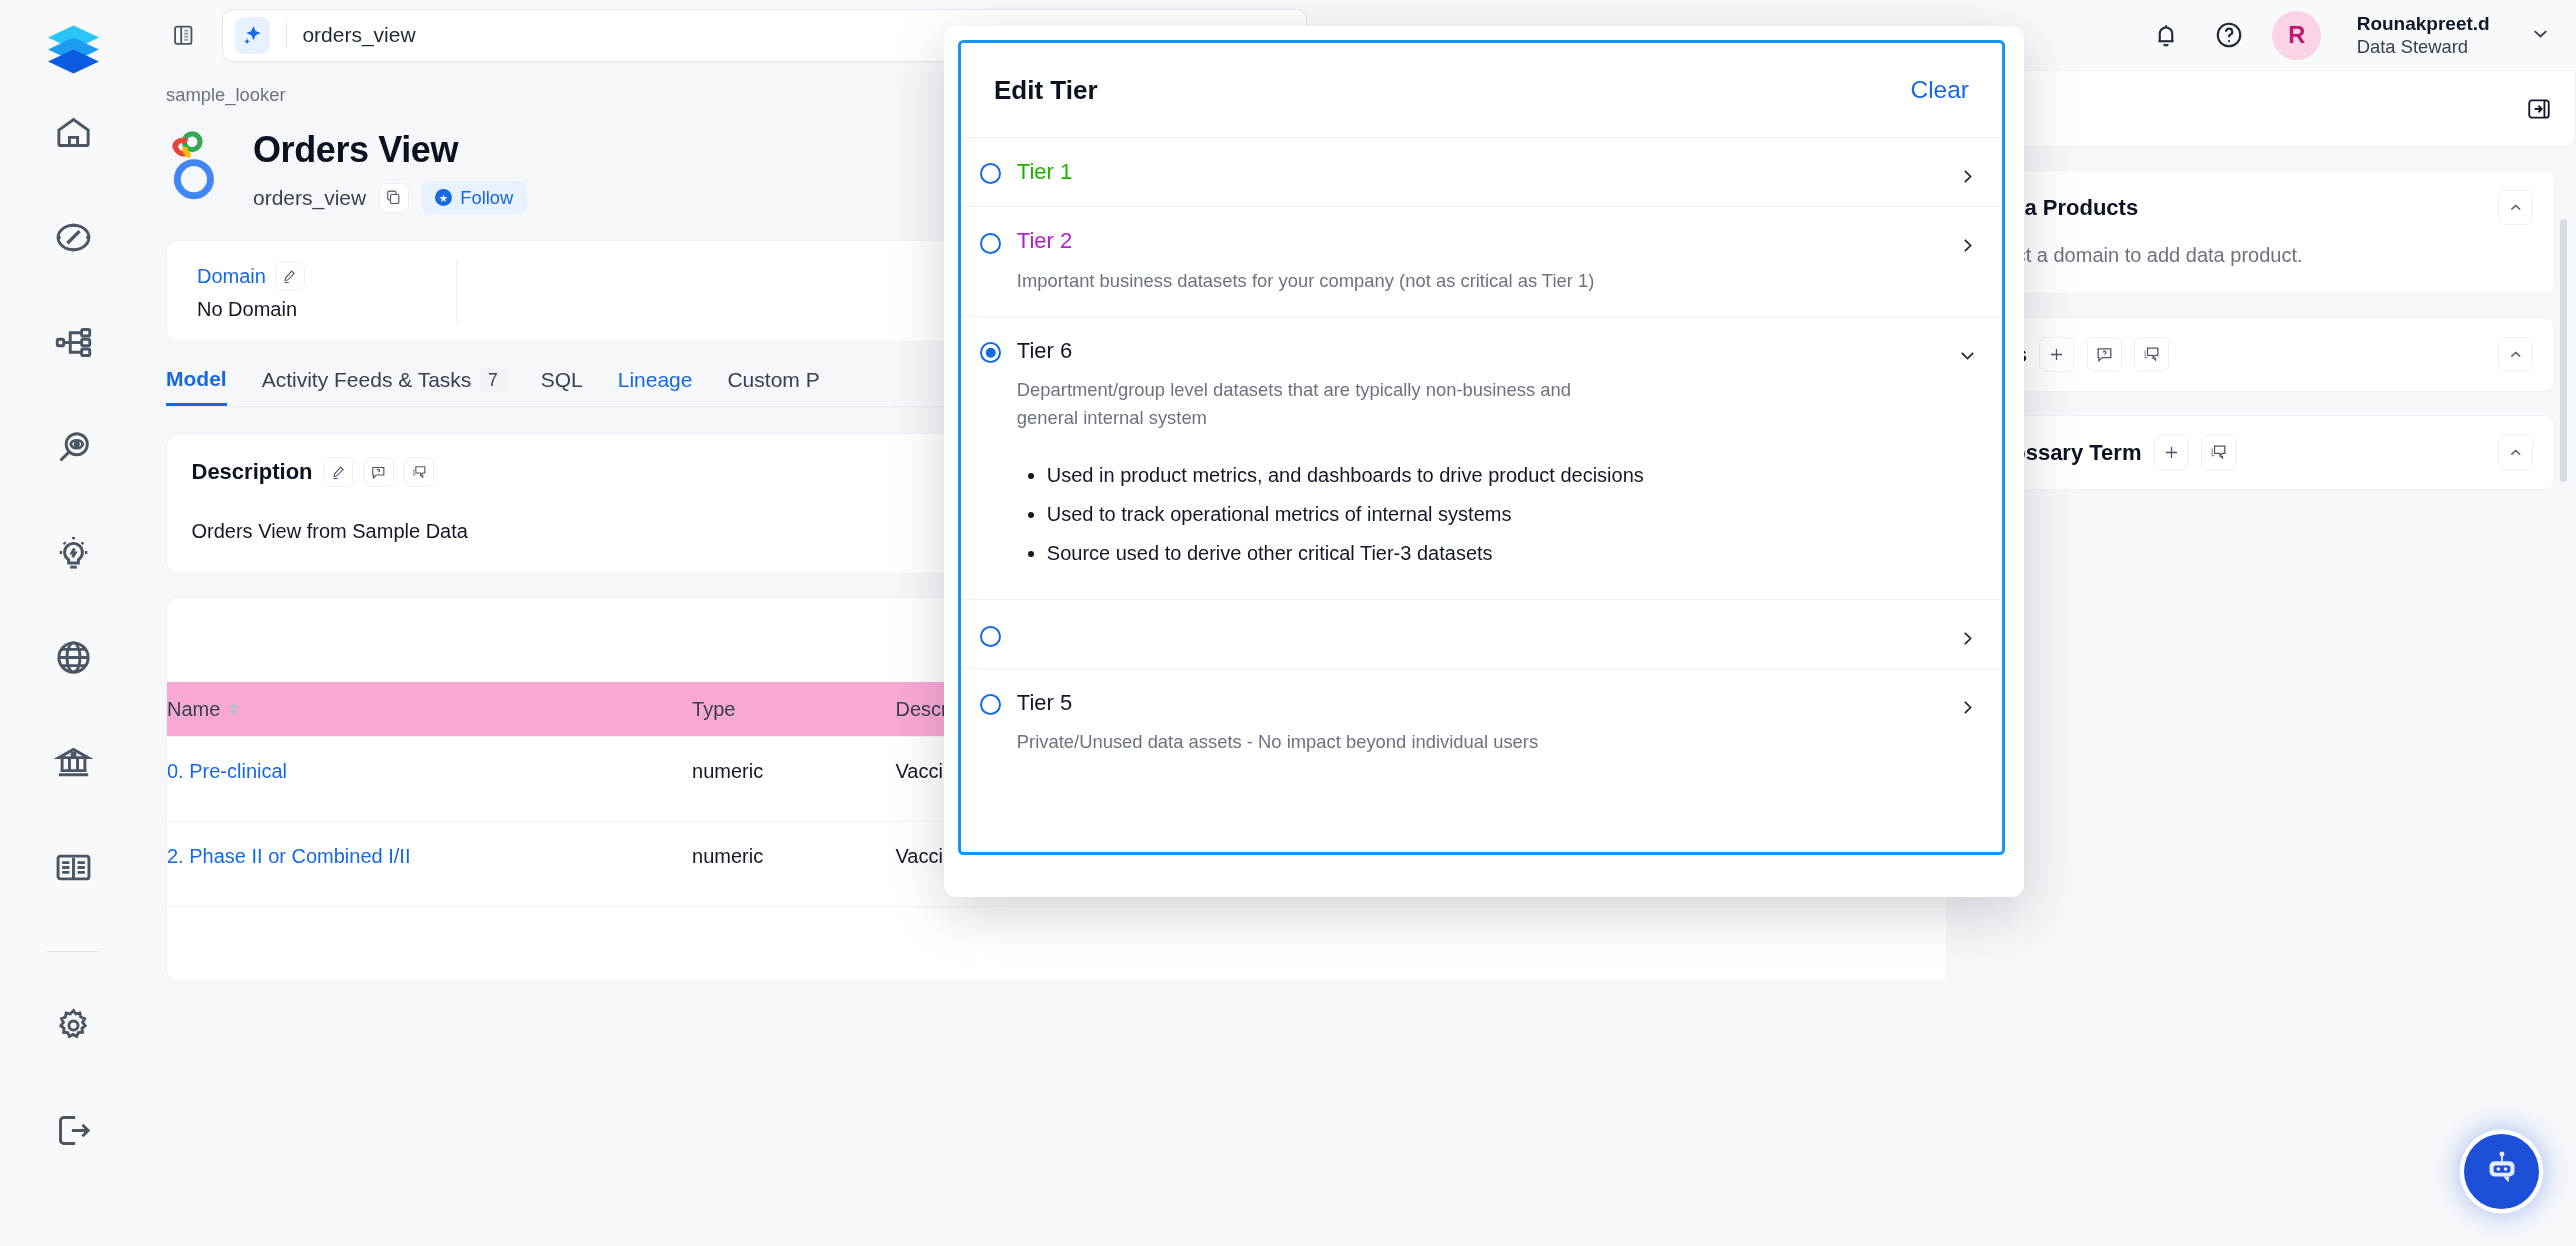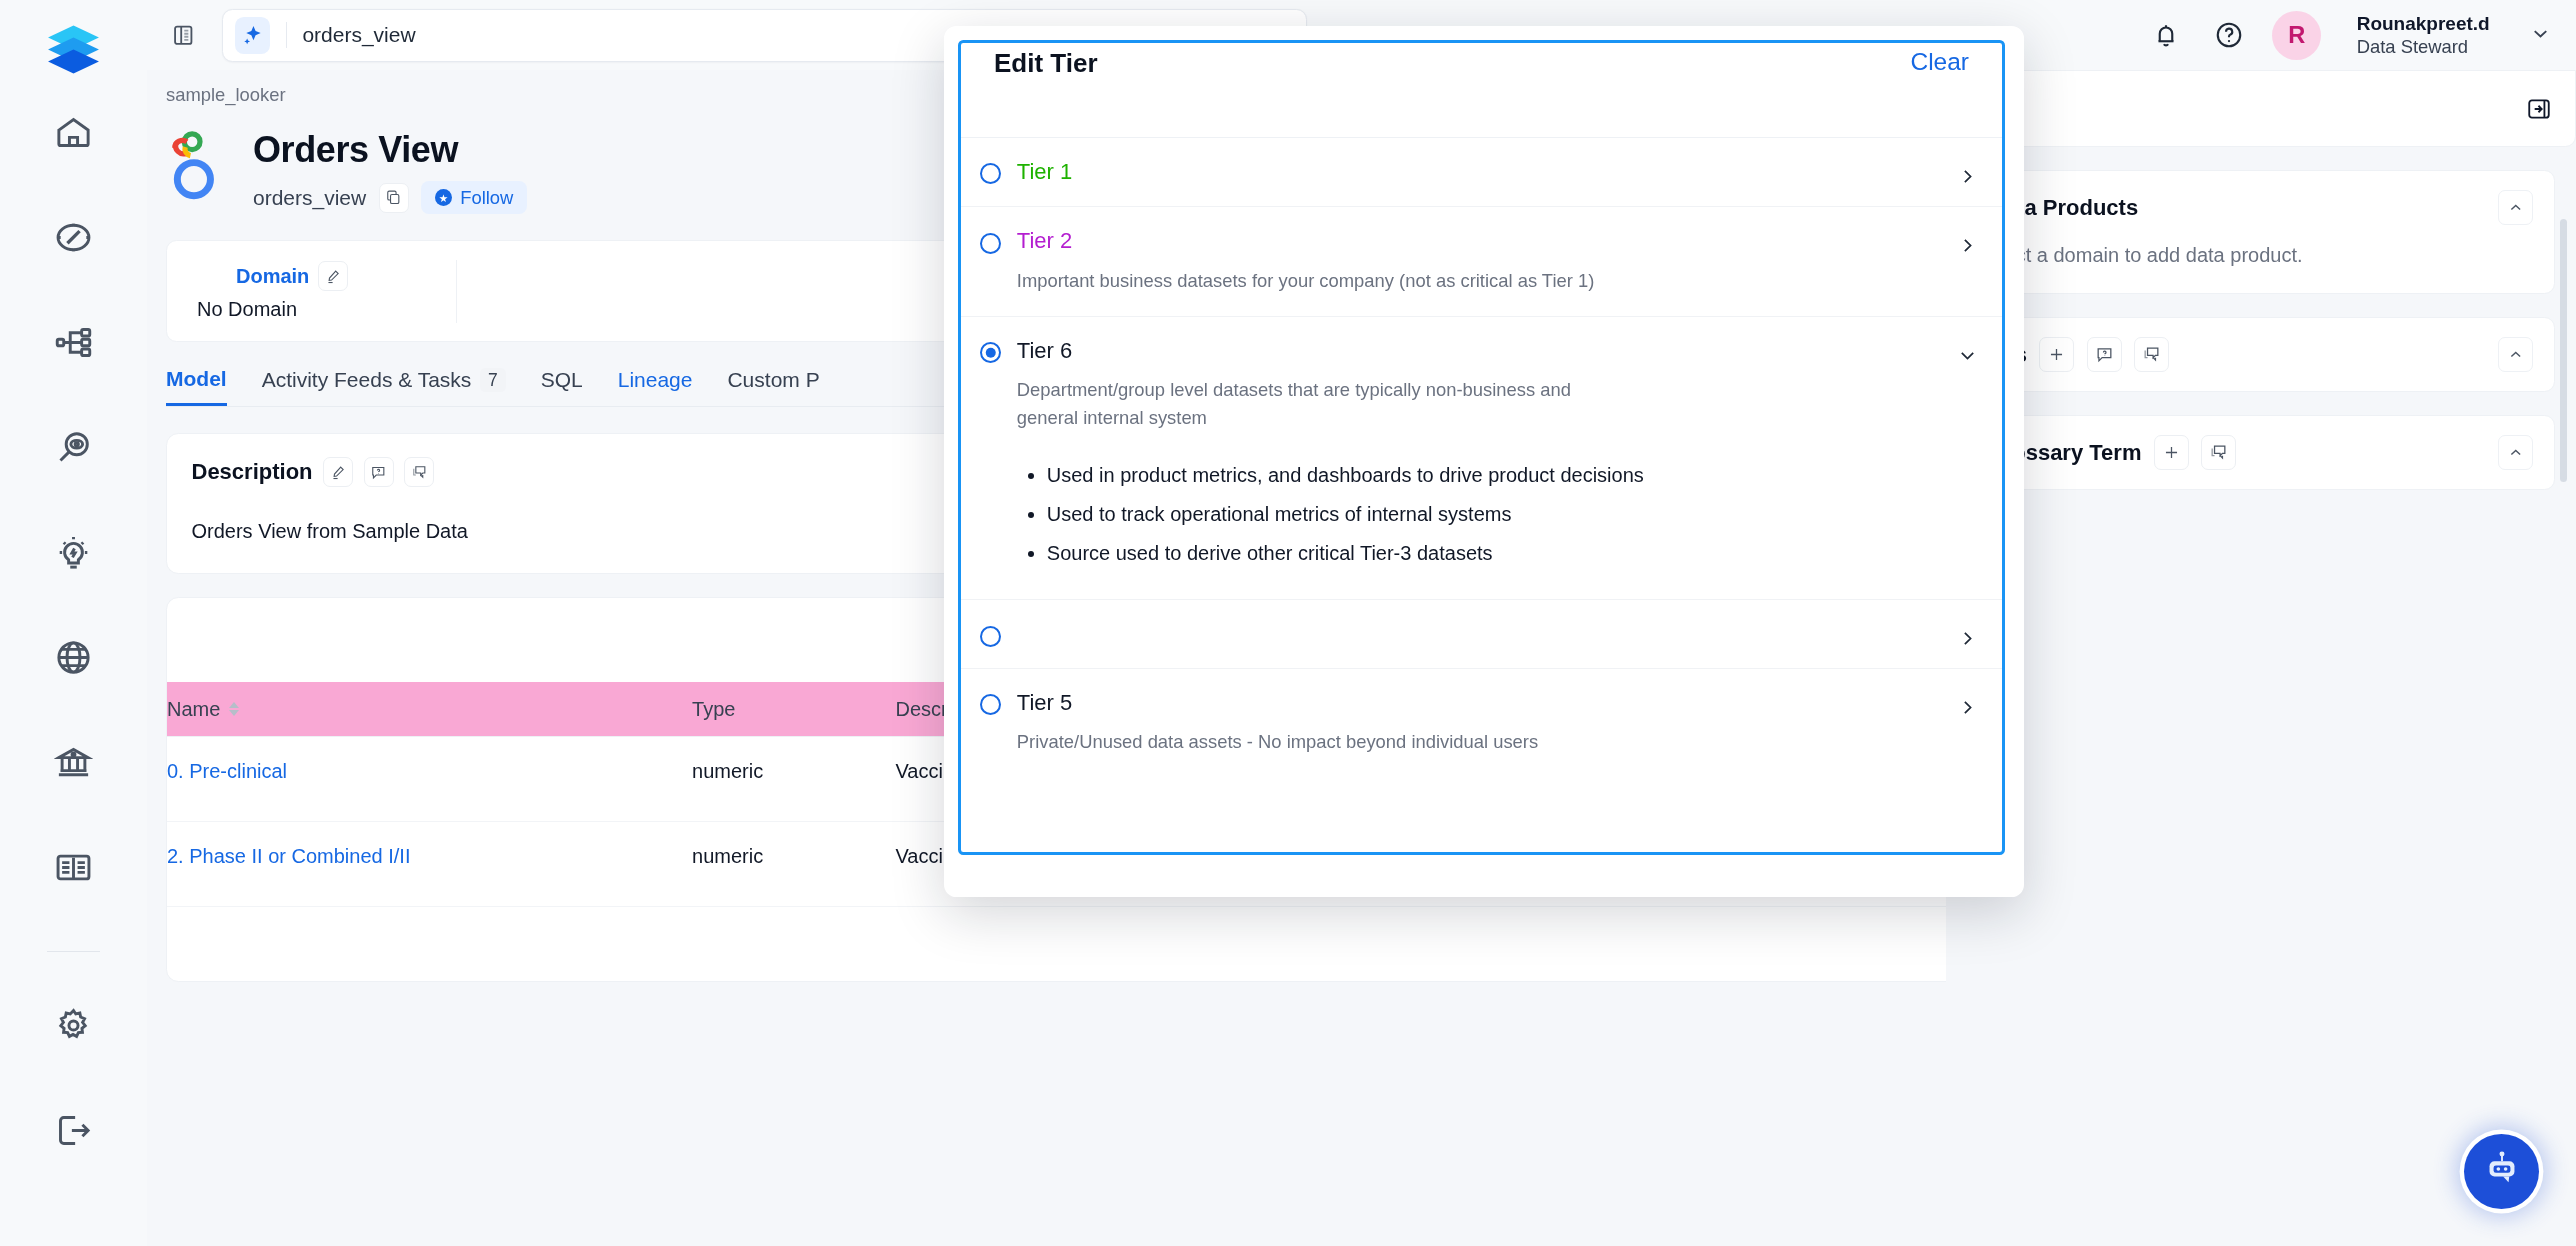--- a/index.html
+++ b/index.html
@@ -103,21 +103,21 @@
   .dot3 i { width:4.4px;height:4.4px;background:#0f172a;border-radius:50%;display:block;}
 
   
   #meta-card {
     margin: 26px 19px 0 19px; background:#fff; border:0.9px solid #eef1f5; border-radius: 10.5px;
     height: 102px; display:flex; align-items:center;
   }
   .meta-col { padding: 0 30px; height: 63px; display:flex; flex-direction:column; justify-content:center;}
   .meta-col + .meta-col { border-left: 0.9px solid #eef1f5; }
   .meta-label-row { display:flex; align-items:center; gap:8.8px; }
-  .meta-label { font-size: 20px; color:#1668e3; font-weight: bold; margin-left: 39px; }
+  .meta-label { font-size: 20px; color:#1668e3; font-weight: normal; }
   .meta-value { font-size: 20px; color:#111827; margin-top: 7px;}
 
   
   #tabs { margin: 24.5px 19px 0 19px; border-bottom: 0.9px solid #e8ecf1; display:flex; gap: 35px; }
   .tab { font-size: 21px; color:#374151; padding-bottom: 12.3px; cursor:pointer; white-space:nowrap;
          display:flex; align-items:center; gap: 8.8px;}
   .tab.active { color:#1668e3; font-weight:bold; border-bottom: 3.5px solid #1668e3; }
   .tab.link { color:#1668e3; }
   .tab .badge { background:#f2f4f7; color:#374151; border-radius:5.3px; font-size:17.5px; padding: 1.8px 7.9px;}
 
@@ -194,21 +194,21 @@
   #modal-shadowbox {
     position:absolute; left: 944px; top: 26px; width: 1080px; height: 871px;
     background:#fff; border-radius: 12.3px; box-shadow: 0 15.8px 53px rgba(16,24,40,.18);
   }
   #modal {
     position:absolute; left: 958px; top: 40px; width: 1047px; height: 815px;
     background:#fff; border: 3.5px solid #1994f5; border-radius: 5.3px;
     display:flex; flex-direction: column; overflow: hidden;
   }
   #modal-header {
-    height: 95px; display:flex; padding: 5px 33px;
+    height: 95px; display:flex; align-items:center; padding: 5px 33px;
     border-bottom: 0.9px solid #eef1f5; flex: 0 0 95px; gap: 31px;
   }
   #modal-title { font-size: 26px; font-weight: bold; color:#0b1220; }
   #modal-clear { margin-left:auto; font-size: 24.5px; color:#1668e3; cursor:pointer;}
   #tier-list { flex:1; overflow:hidden; }
   .tier-row { padding: 21px 33px 21px 19px; display:flex; align-items:flex-start; position:relative;
               border-bottom: 0.9px solid #f0f2f5; cursor:pointer;}
   .tier-row:last-child { border-bottom: none; }
   .radio { width: 21px; height: 21px; border-radius:50%; border: 2.2px solid #1668e3;
            flex:0 0 21px; margin-top: 4.4px; background:#fff; position:relative; cursor:pointer;}

